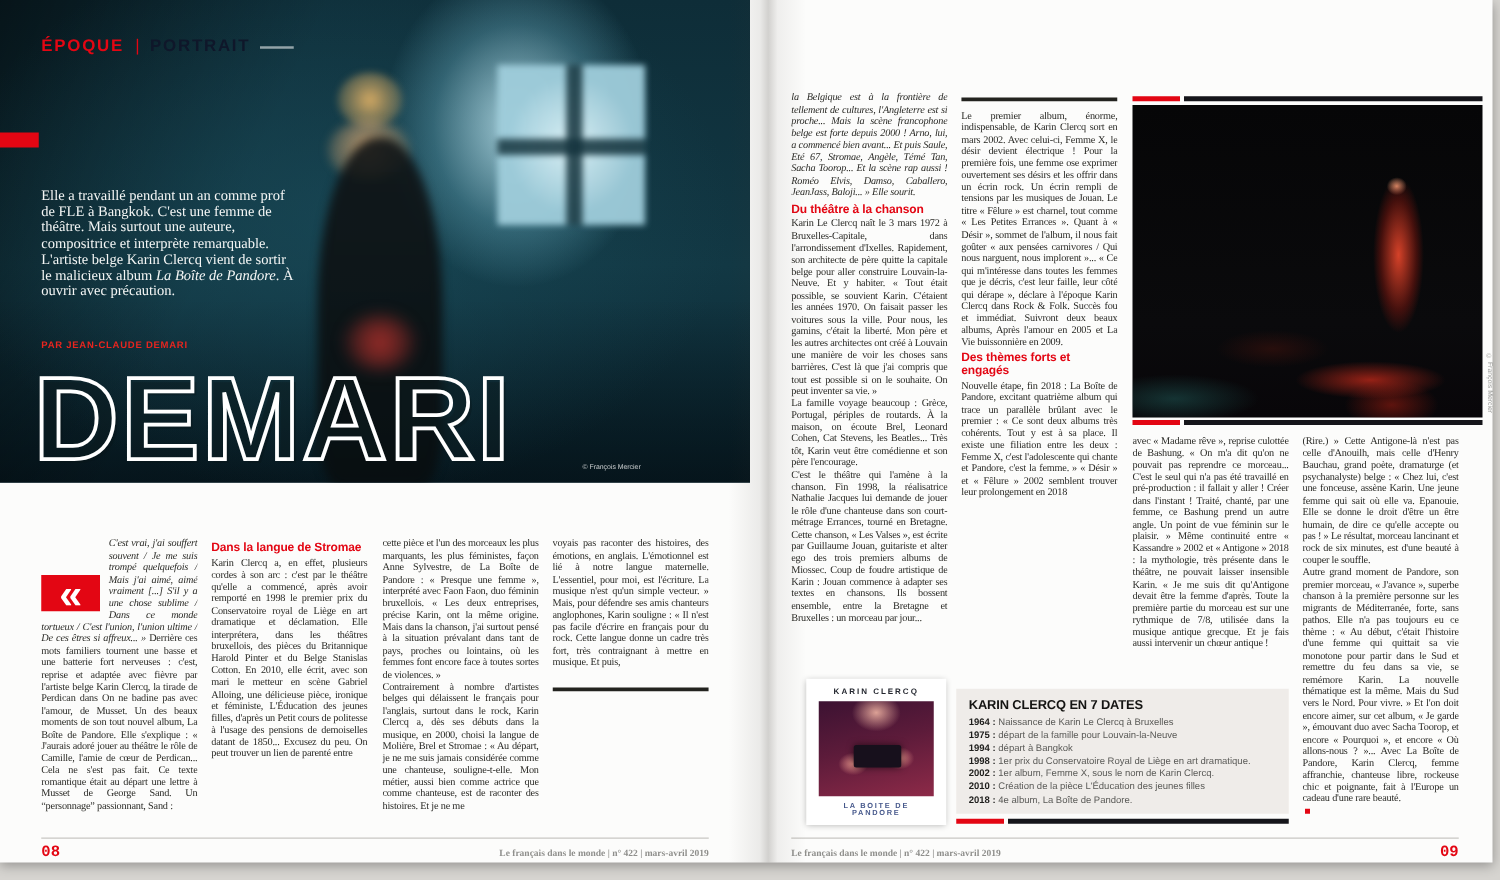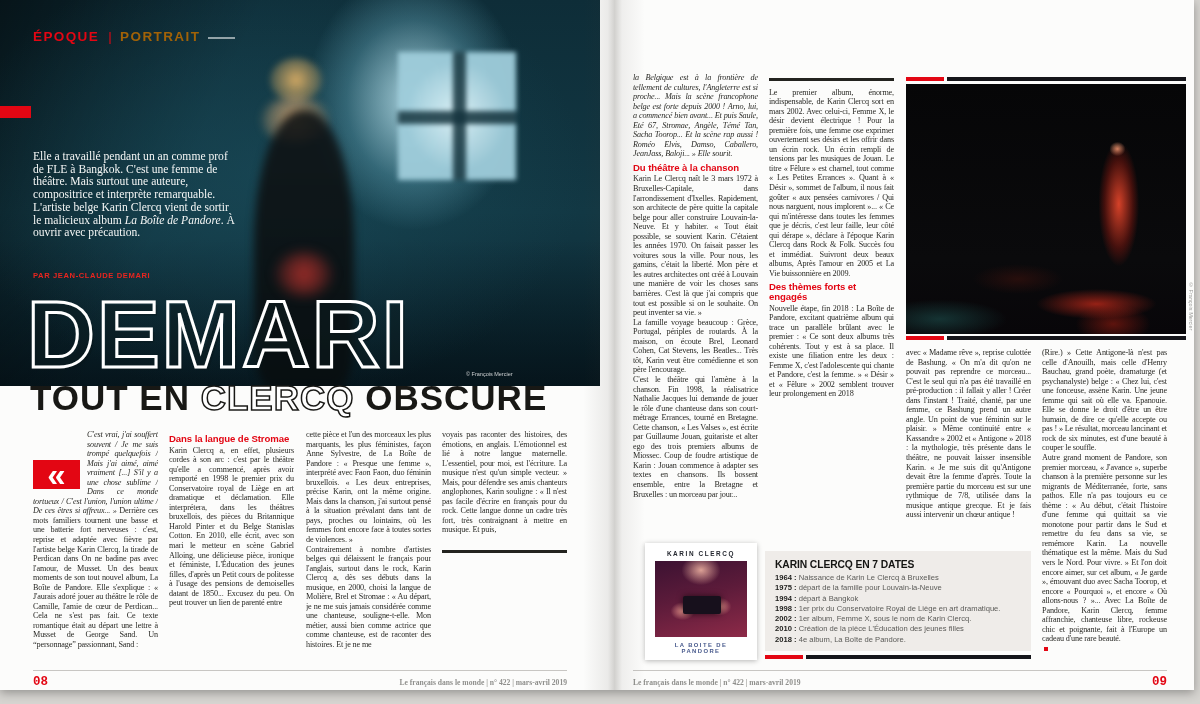--- a/index.html
+++ b/index.html
@@ -32,21 +32,21 @@
               border-radius:48% 48% 18% 18%; filter:blur(4px); }
   .fig-red  { position:absolute; left:276px; top:252px; width:56px; height:44px; border-radius:50%;
               background:radial-gradient(circle, rgba(196,52,46,.8), rgba(196,52,46,0)); filter:blur(6px); }
 
   .red-tab { position:absolute; left:0; top:106px; width:31px; height:12px; background:#e30613; }
 
   .kicker { position:absolute; left:33px; top:29px; font-family:"Liberation Sans",sans-serif;
             font-weight:bold; font-size:13.5px; letter-spacing:1.4px; white-space:nowrap; }
   .k-epoque  { color:#e30613; }
   .k-sep     { color:#e30613; margin:0 7px 0 9px; font-weight:normal; }
-  .k-portrait{ color:#a16207; }
+  .k-portrait{ color:#0f172a; }
   .k-line { display:inline-block; width:27px; height:2px; background:#93a3a8; margin-left:8px; margin-bottom:2px; }
 
   .intro { position:absolute; left:33px; top:151px; width:207px;
            font-size:11.6px; line-height:12.7px; color:#f4f6f5; }
   .intro .it { font-style:italic; }
   .byline { position:absolute; left:33px; top:271px; font-family:"Liberation Sans",sans-serif;
             font-weight:bold; font-size:7.6px; letter-spacing:.6px; color:#e8251f; }
   .credit-h { position:absolute; left:466px; top:371px; font-family:"Liberation Sans",sans-serif;
               font-size:5.5px; color:rgba(255,255,255,.78); }
 
@@ -162,21 +162,20 @@
 
   <div class="kicker">
     <span class="k-epoque">ÉPOQUE</span><span class="k-sep">|</span><span class="k-portrait">PORTRAIT</span><span class="k-line"></span>
   </div>
 
   <p class="intro"><span>Elle a travaillé pendant un an comme prof de FLE à Bangkok. C'est une femme de théâtre. Mais surtout une auteure, compositrice et interprète remarquable. L'artiste belge Karin Clercq vient de sortir le malicieux album </span><span class="it">La Boîte de Pandore</span><span>. À ouvrir avec précaution.</span></p>
 
   <div class="byline">PAR JEAN-CLAUDE DEMARI</div>
 
   <div class="title-karin">DEMARI</div>
-  <div class="title-sub"><span>TOUT EN </span><span class="outline">CLERCQ</span><span> OBSCURE</span></div>
 
   <div class="credit-h">© François Mercier</div>
 
   <div class="col lc lc1">
     <span class="qspacer"></span>
     <p><span class="it">C'est vrai, j'ai souffert souvent / Je me suis trompé quelquefois / Mais j'ai aimé, aimé vraiment [...] S'il y a une chose sublime / Dans ce monde tortueux / C'est l'union, l'union ultime / De ces êtres si affreux... »</span><span> Derrière ces mots familiers tournent une basse et une batterie fort nerveuses : c'est, reprise et adaptée avec fièvre par l'artiste belge Karin Clercq, la tirade de Perdican dans On ne badine pas avec l'amour, de Musset. Un des beaux moments de son tout nouvel album, La Boîte de Pandore. Elle s'explique : « J'aurais adoré jouer au théâtre le rôle de Camille, l'amie de cœur de Perdican... Cela ne s'est pas fait. Ce texte romantique était au départ une lettre à Musset de George Sand. Un “personnage” passionnant, Sand :</span></p>
   </div>
   <div class="qmark">«</div>
 
   <div class="col lc lc2">

